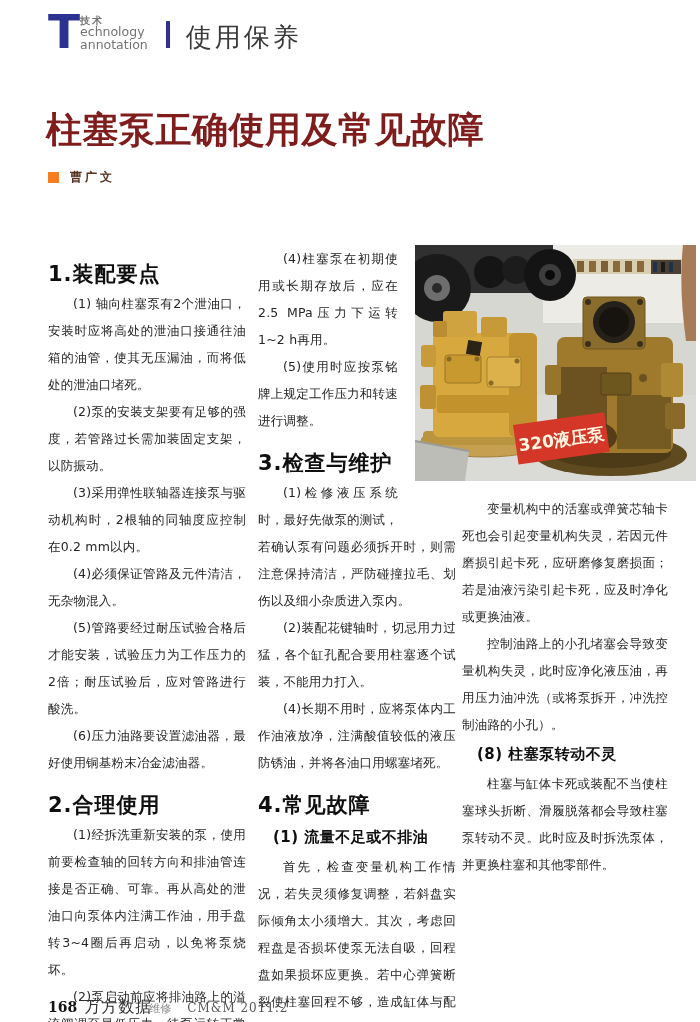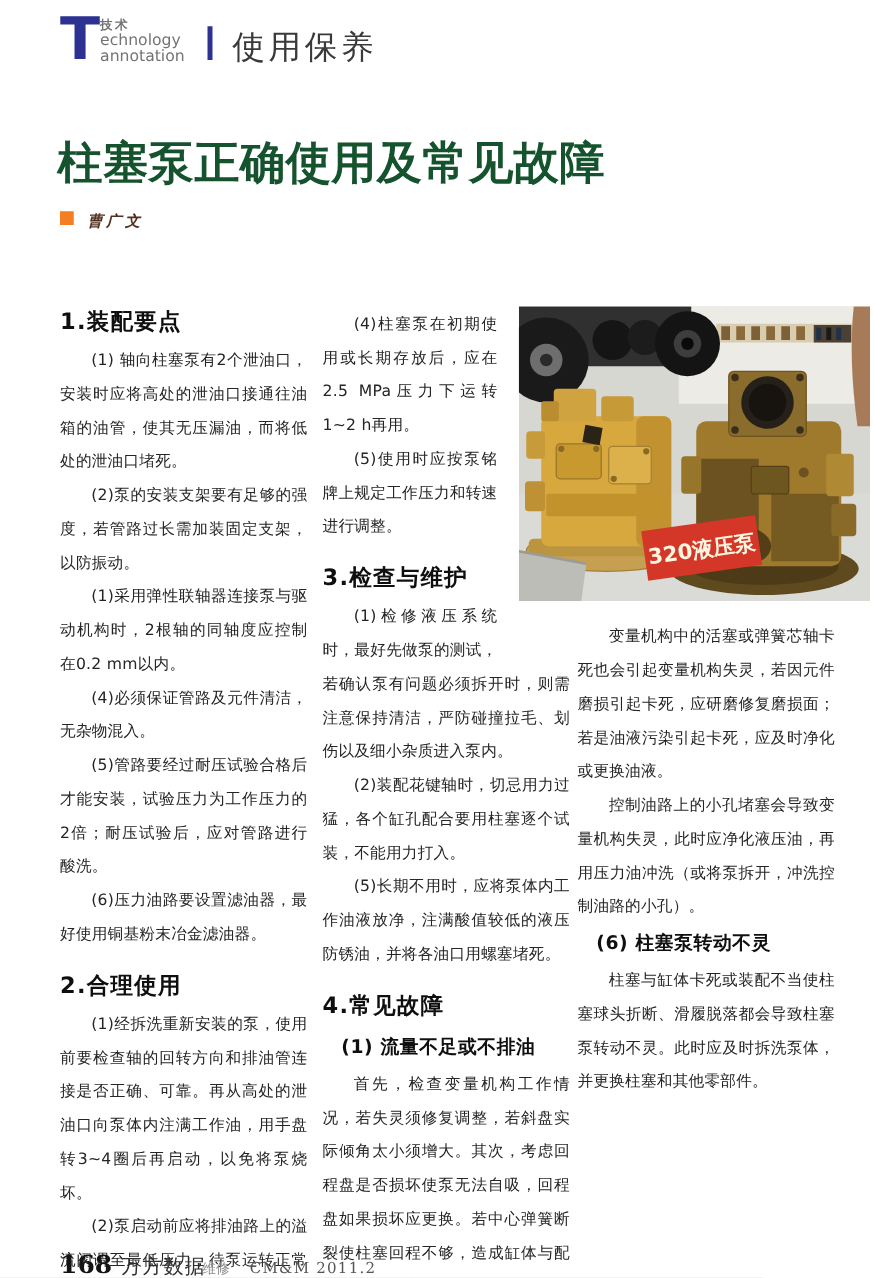--- a/index.html
+++ b/index.html
@@ -10,44 +10,44 @@
   .header{position:absolute;left:48px;top:14px;display:flex;align-items:flex-start;}
   .logo{display:flex;align-items:flex-start;}
   .logo-t{font-size:47px;line-height:40px;font-weight:bold;color:#2d3292;letter-spacing:-2px;margin-top:-2px;}
   .logo-txt{margin-left:2px;margin-top:1px;color:#737373;}
   .logo-cn{font-size:10px;font-weight:bold;line-height:11px;letter-spacing:2px;}
   .logo-en{font-size:12.5px;line-height:12.5px;letter-spacing:0;}
   .hdr-divider{width:4px;height:27px;background:#2d3292;margin:7px 16px 0 18px;}
   .section-name{font-size:26px;color:#3a3a3a;margin-top:6px;letter-spacing:3px;}
 
   
-  .title{position:absolute;left:46px;top:106px;font-size:36px;font-weight:800;color:#14532d;letter-spacing:0.5px;white-space:nowrap;}
-  .author{position:absolute;left:48px;top:169px;display:flex;font-style:italic;}
+  .title{position:absolute;left:46px;top:106px;font-size:36px;font-weight:800;color:#7f1d1d;letter-spacing:0.5px;white-space:nowrap;}
+  .author{position:absolute;left:48px;top:169px;display:flex;align-items:center;}
   .author-sq{width:11px;height:11px;background:#f57e20;margin-right:11px;}
   .author-name{font-size:12px;font-weight:bold;color:#53301f;letter-spacing:3px;}
 
   
   .col{position:absolute;top:245px;font-size:12.5px;line-height:27px;text-align:justify;color:#252525;letter-spacing:0.2px;}
   .col p{margin:0;text-indent:2em;}
   .col1{left:48px;width:198px;}
   .col2{left:258px;width:198px;}
   .col3{left:462px;width:206px;}
-  .h-sec{font-size:18px;font-weight:bold;color:#0f0f0f;line-height:26px;margin:0 0 3px;letter-spacing:1px;}
+  .h-sec{font-size:21px;font-weight:bold;color:#0f0f0f;line-height:26px;margin:16px 0 3px;letter-spacing:1px;}
   .h-sec.mt{margin-top:16px;}
   .h-sub{font-size:15px;font-weight:bold;color:#0f0f0f;line-height:32px;text-indent:1em;margin:0;letter-spacing:0.5px;}
   .photo-intrude{float:right;width:58px;height:288px;}
   .col3-spacer{height:250px;}
   .endwrap{position:relative;}
 
   
   .photo{position:absolute;left:415px;top:245px;width:281px;height:236px;overflow:hidden;}
 
   
   .footer{position:absolute;left:48px;top:983px;display:flex;align-items:baseline;}
-  .f-page{font-size:20px;font-weight:bold;color:#141414;font-family:"DejaVu Serif","Liberation Serif",serif;margin-top:16px;}
+  .f-page{font-size:14px;font-weight:bold;color:#141414;font-family:"DejaVu Serif","Liberation Serif",serif;margin-top:16px;}
   .f-wm{font-size:16px;font-weight:normal;color:#2e2e2e;margin-left:7px;letter-spacing:1px;}
   .f-cn{font-size:11px;color:#8a8a8a;margin-left:-3px;}
   .f-en{font-size:12px;color:#555555;margin-left:16px;letter-spacing:1px;font-family:"DejaVu Serif","Liberation Serif",serif;}
 </style>
 </head>
 <body>
 
 <div class="page">
 
   <div class="header">
@@ -66,49 +66,49 @@
   <div class="title">柱塞泵正确使用及常见故障</div>
   <div class="author">
     <span class="author-sq"></span>
     <span class="author-name">曹广文</span>
   </div>
 
   <div class="col col1">
     <div class="h-sec">1.装配要点</div>
     <p>(1) 轴向柱塞泵有2个泄油口，安装时应将高处的泄油口接通往油箱的油管，使其无压漏油，而将低处的泄油口堵死。</p>
     <p>(2)泵的安装支架要有足够的强度，若管路过长需加装固定支架，以防振动。</p>
-    <p>(1)采用弹性联轴器连接泵与驱动机构时，2根轴的同轴度应控制在0.2 mm以内。</p>
+    <p>(3)采用弹性联轴器连接泵与驱动机构时，2根轴的同轴度应控制在0.2 mm以内。</p>
     <p>(4)必须保证管路及元件清洁，无杂物混入。</p>
     <p>(5)管路要经过耐压试验合格后才能安装，试验压力为工作压力的2倍；耐压试验后，应对管路进行酸洗。</p>
     <p>(6)压力油路要设置滤油器，最好使用铜基粉末冶金滤油器。</p>
     <div class="h-sec mt">2.合理使用</div>
     <p>(1)经拆洗重新安装的泵，使用前要检查轴的回转方向和排油管连接是否正确、可靠。再从高处的泄油口向泵体内注满工作油，用手盘转3~4圈后再启动，以免将泵烧坏。</p>
     <p>(2)泵启动前应将排油路上的溢流阀调至最低压力，待泵运转正常后逐渐调高至所需压力。调整变量机构要先将排量调到最小值，然后再逐渐调到所需流量。</p>
 
   </div>
 
   <div class="col col2">
     <div class="photo-intrude"></div>
     <p>(4)柱塞泵在初期使用或长期存放后，应在2.5 MPa压力下运转1~2 h再用。</p>
     <p>(5)使用时应按泵铭牌上规定工作压力和转速进行调整。</p>
     <div class="h-sec mt">3.检查与维护</div>
     <p>(1)检修液压系统时，最好先做泵的测试，若确认泵有问题必须拆开时，则需注意保持清洁，严防碰撞拉毛、划伤以及细小杂质进入泵内。</p>
     <p>(2)装配花键轴时，切忌用力过猛，各个缸孔配合要用柱塞逐个试装，不能用力打入。</p>
-    <p>(5)长期不用时，应将泵体内工作油液放净，注满酸值较低的液压防锈油，并将各油口用螺塞堵死。</p>
+    <p>(4)长期不用时，应将泵体内工作油液放净，注满酸值较低的液压防锈油，并将各油口用螺塞堵死。</p>
     <div class="h-sec mt">4.常见故障</div>
     <div class="h-sub">(1) 流量不足或不排油</div>
     <p>首先，检查变量机构工作情况，若失灵须修复调整，若斜盘实际倾角太小须增大。其次，考虑回程盘是否损坏使泵无法自吸，回程盘如果损坏应更换。若中心弹簧断裂使柱塞回程不够，造成缸体与配流盘间失去密封，也会导致流量不足或不排油，此时须更换弹簧。</p>
 
   </div>
 
   <div class="col col3">
     <div class="col3-spacer"></div>
     <p>变量机构中的活塞或弹簧芯轴卡死也会引起变量机构失灵，若因元件磨损引起卡死，应研磨修复磨损面；若是油液污染引起卡死，应及时净化或更换油液。</p>
     <p>控制油路上的小孔堵塞会导致变量机构失灵，此时应净化液压油，再用压力油冲洗（或将泵拆开，冲洗控制油路的小孔）。</p>
-    <div class="h-sub">(6) 柱塞泵转动不灵</div>
+    <div class="h-sub">(8) 柱塞泵转动不灵</div>
     <p class="endwrap"><span>柱塞与缸体卡死或装配不当使柱塞球头折断、滑履脱落都会导致柱塞泵转动不灵。此时应及时拆洗泵体，并更换柱塞和其他零部件。</span></p>
 
   </div>
 
   <div class="photo">
     <svg width="281" height="236" viewBox="0 0 281 236" xmlns="http://www.w3.org/2000/svg">
       <rect width="281" height="236" fill="#d7d7d2"></rect>
       <rect x="128" y="0" width="153" height="78" fill="#edebe5"></rect>
 
       <rect x="158" y="14" width="112" height="15" fill="#d9cdb0"></rect>

